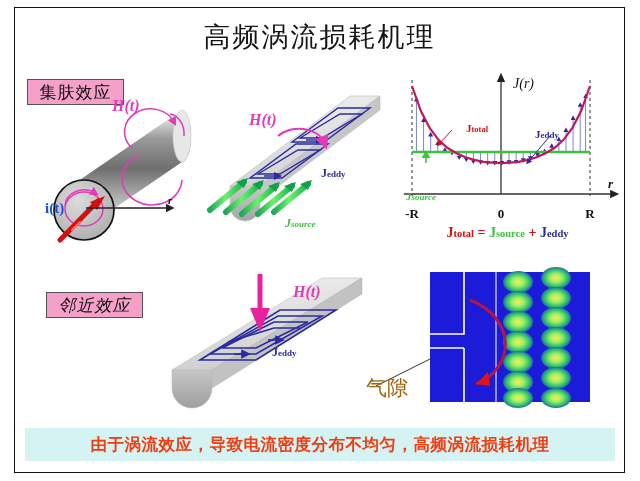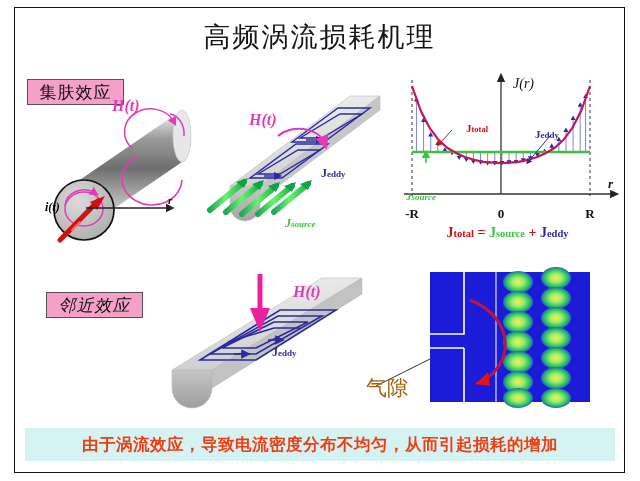--- a/index.html
+++ b/index.html
@@ -15,21 +15,21 @@
   
   .tag{position:absolute;background:#f5a0c8;border:1.5px solid #585058;
      display:flex;align-items:flex-end;justify-content:center;box-sizing:border-box;
      font-family:"Liberation Serif",serif;font-size:17px;color:#111;letter-spacing:1px;}
   #tag-skin{left:27px;top:79px;width:97px;height:26px;}
   #tag-prox{left:46px;top:292px;width:97px;height:26px;font-style:italic;}
 
   
   .lbl{position:absolute;white-space:nowrap;font-family:"Liberation Serif",serif;}
   .lbl-ht{color:#e23bb8;font-weight:bold;font-size:16px;font-style:italic;}
-  .lbl-it{color:#000000;font-weight:bold;font-size:12px;font-style:italic;}
+  .lbl-it{color:#1d4ed8;font-weight:bold;font-size:15px;}
   .lbl-r{color:#111;font-weight:bold;font-size:11px;font-style:italic;}
   .lbl-eddy{color:#2b2b9e;font-weight:bold;font-size:12px;}
   .lbl-eddy .sub{font-size:9px;}
   .lbl-src{color:#3cc23c;font-weight:bold;font-size:12px;font-style:italic;margin-top:8px;}
   .lbl-src .sub{font-size:9px;}
   .lbl-tot{color:#d31010;font-weight:bold;font-size:11px;}
   .lbl-tot .sub{font-size:8.5px;}
   .lbl-cn{color:#a16207;font-size:21px;}
 
   
@@ -379,15 +379,15 @@
       <path d="M46,112 L58,100 L60,114 Z" fill="#e01414"></path>
     </g>
   </svg>
 
   <svg style="left:370px;top:352px;" width="70" height="40" viewBox="0 0 70 40">
     <line x1="6" y1="34" x2="62" y2="6" stroke="#333" stroke-width="1"></line>
   </svg>
   <div class="lbl lbl-cn" style="left:366px;top:374px;">气隙</div>
 
   <div class="banner">
-    <span class="banner-text">由于涡流效应，导致电流密度分布不均匀，从而引起损耗的增加</span>
+    <span class="banner-text">由于涡流效应，导致电流密度分布不均匀，高频涡流损耗机理</span>
   </div>
 </div>
 
 </body></html>

